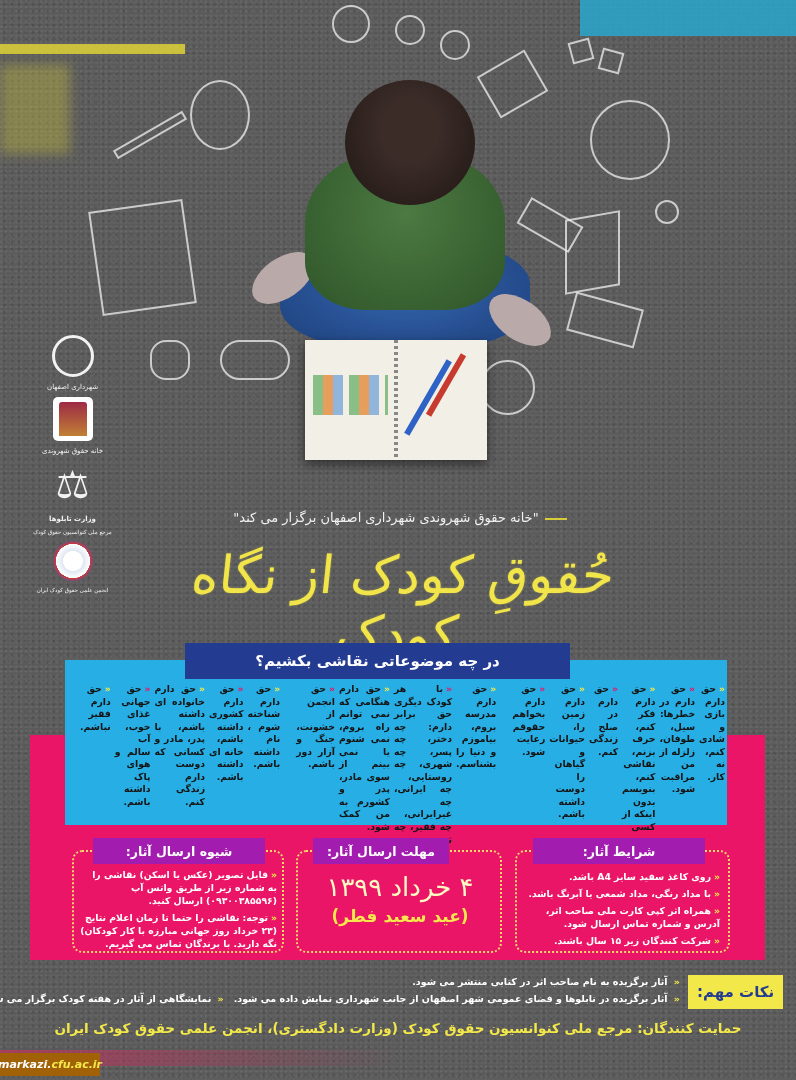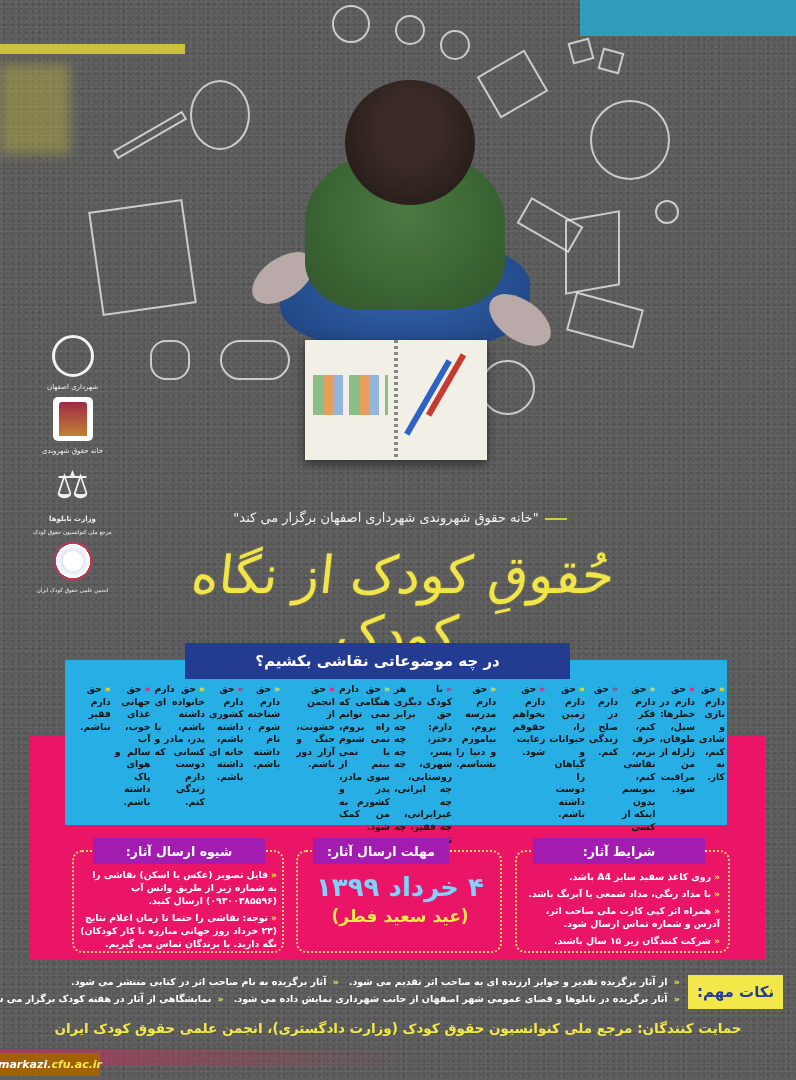--- a/index.html
+++ b/index.html
@@ -65,21 +65,21 @@
   .chev { font-weight: bold; margin-left: 3px; }
   .chev.y { color: #f3e84a; }
   .chev.p { color: #ea1566; }
 
   
   .box { position: absolute; border: 2px dotted #f6d56c; border-radius: 10px; }
   .box-title { position:absolute; height: 26px; background: #a21caf; color: #fff; font-size: 12.5px; font-weight: bold;
     display:flex; align-items:center; justify-content:center; direction: rtl; }
   .box-list { position:absolute; direction: rtl; display:flex; flex-direction: column; gap: 4px; }
   .box-item { color: #fff; font-size: 9.3px; font-weight: bold; line-height: 1.4; }
-  .deadline-date { position:absolute; left: 300px; top: 872px; width: 200px; text-align:center; color: #7dd3fc; font-size: 26px; font-weight: bold; direction: rtl; }
+  .deadline-date { position:absolute; left: 300px; top: 872px; width: 200px; text-align:center; color: #fef9c3; font-size: 26px; font-weight: normal; direction: rtl; }
   .deadline-note { position:absolute; left: 300px; top: 906px; width: 200px; text-align:center; color: #f6e84c; font-size: 17px; font-weight: bold; direction: rtl; }
 
   
   .notes-label { left: 688px; top: 975px; width: 95px; height: 34px; background: #f3e84a; color: #243b92;
     font-size: 15px; font-weight: bold; display:flex; align-items:center; justify-content:center; direction: rtl; }
   .notes-list { left: 60px; top: 976px; width: 620px; direction: rtl; display:flex; flex-direction: column; gap: 6px; }
   .notes-row { display:flex; gap: 10px; color:#fff; font-size: 9.5px; font-weight: bold; white-space: nowrap; }
   .notes-row .chev { color: #f3e84a; }
   .sponsors { left: 40px; top: 1020px; width: 716px; text-align:center; color: #f3e84a; font-size: 13.5px; font-weight: bold; direction: rtl; }
 
@@ -191,21 +191,20 @@
 <div class="box" style="left:72px;top:850px;width:212px;height:103px;"></div>
 <div class="box-title" style="left:93px;top:838px;width:172px;">شیوه ارسال آثار:</div>
 <div class="box-list" style="left:80px;top:868px;width:197px;">
   <div class="box-item"><span class="chev y">«</span><span>فایل تصویر (عکس یا اسکن) نقاشی را به شماره زیر از طریق واتس آپ (۰۹۳۰۰۳۸۵۵۹۶) ارسال کنید.</span></div>
   <div class="box-item"><span class="chev y">«</span><span>توجه: نقاشی را حتما تا زمان اعلام نتایج (۲۳ خرداد روز جهانی مبارزه با کار کودکان) نگه دارید. با برندگان تماس می گیریم.</span></div>
 </div>
 
 <div class="abs notes-label">نکات مهم:</div>
 <div class="abs notes-list">
   <div class="notes-row">
-    <span><span class="chev">«</span> <span>از آثار برگزیده تقدیر و جوایز ارزنده ای به صاحب اثر تقدیم می شود.</span></span>
     <span><span class="chev">«</span> <span>آثار برگزیده به نام صاحب اثر در کتابی منتشر می شود.</span></span>
   </div>
   <div class="notes-row">
     <span><span class="chev">«</span> <span>آثار برگزیده در تابلوها و فضای عمومی شهر اصفهان از جانب شهرداری نمایش داده می شود.</span></span>
     <span><span class="chev">«</span> <span>نمایشگاهی از آثار در هفته کودک برگزار می شود.</span></span>
   </div>
 </div>
 
 <div class="abs sponsors">حمایت کنندگان: مرجع ملی کنوانسیون حقوق کودک (وزارت دادگستری)، انجمن علمی حقوق کودک ایران</div>
 

